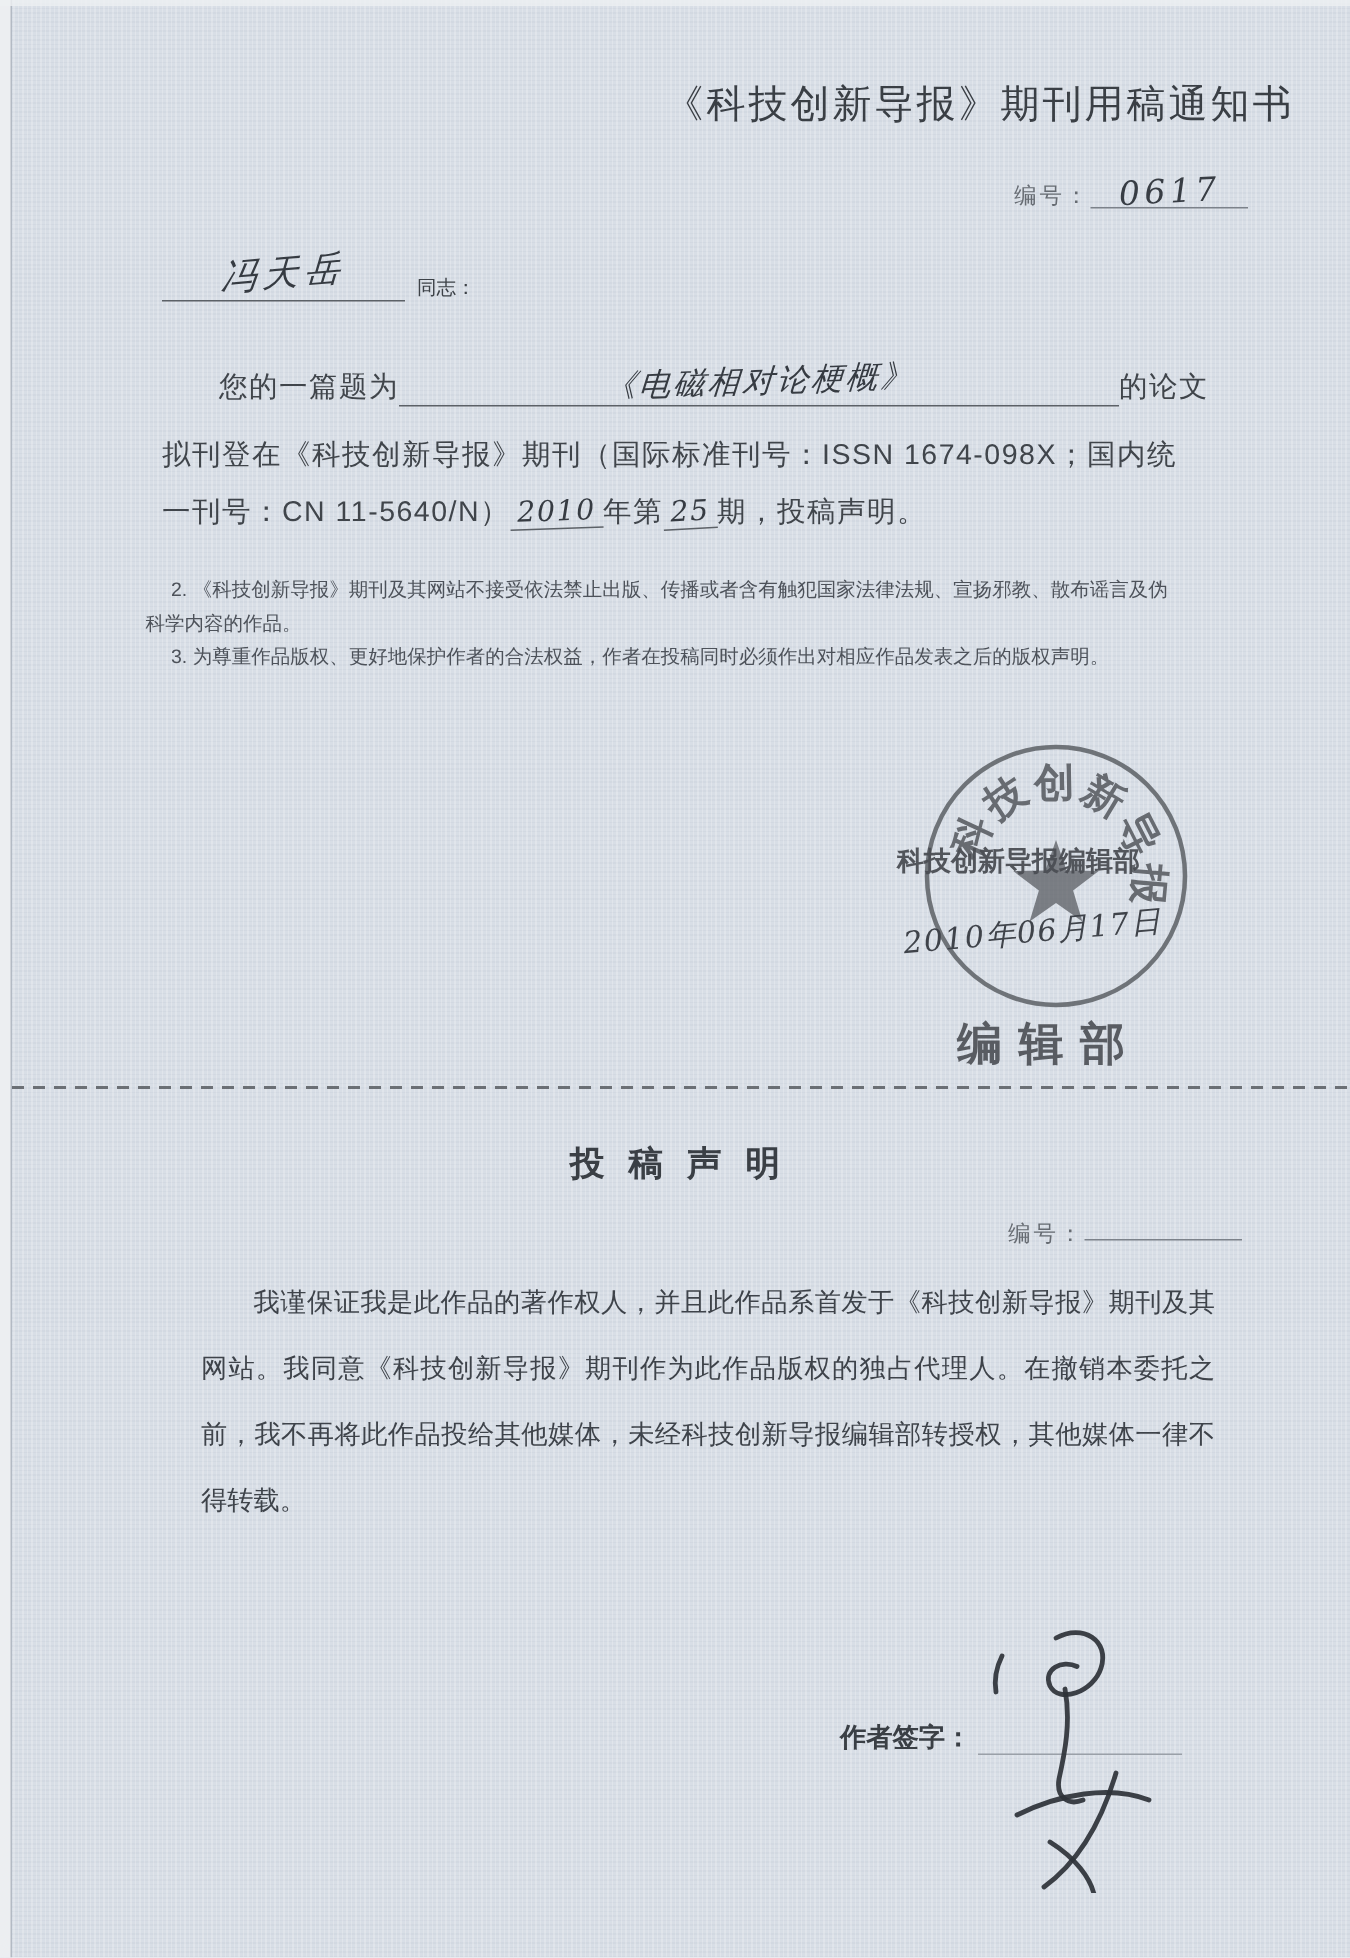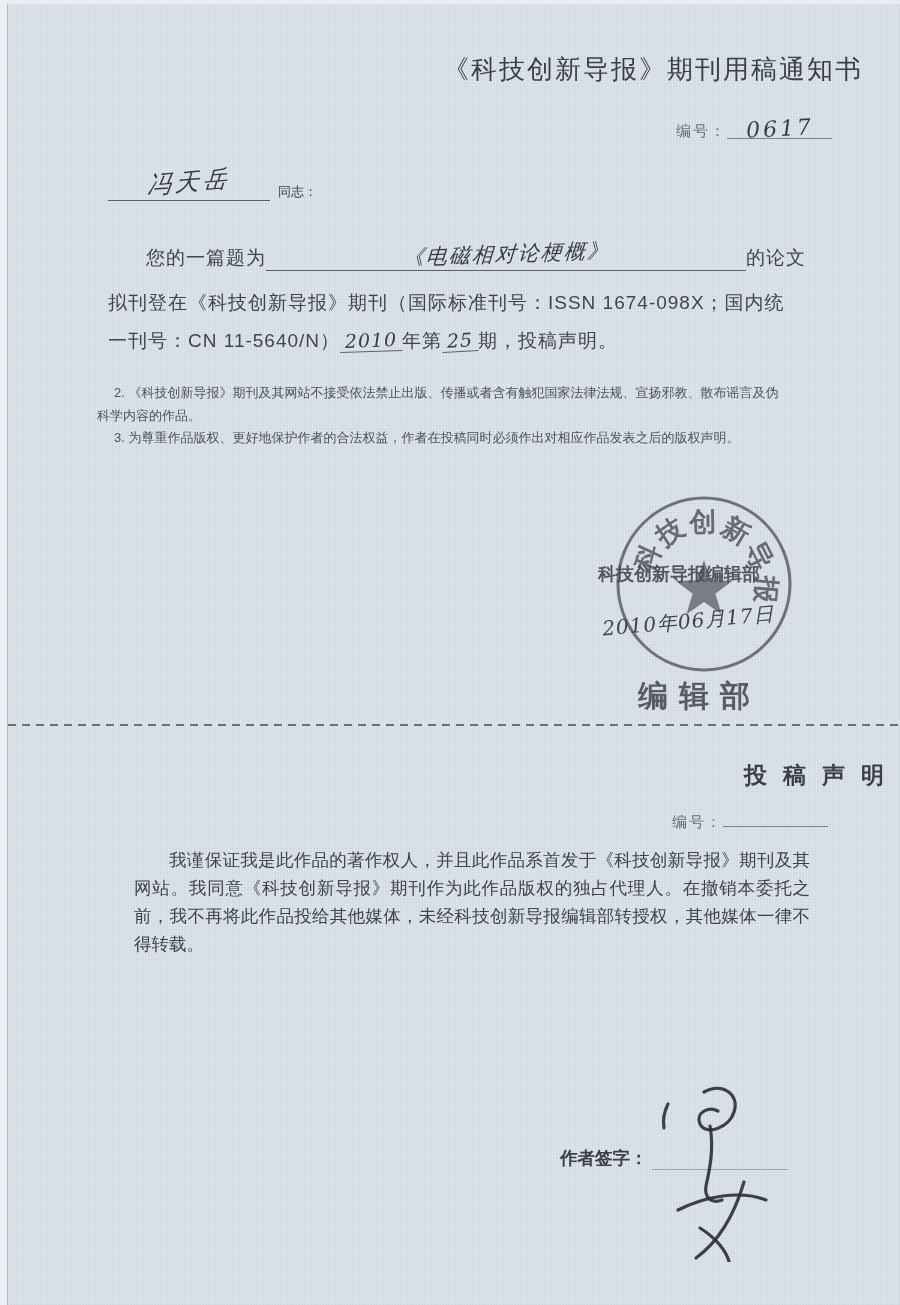--- a/index.html
+++ b/index.html
@@ -56,24 +56,24 @@
   .stamp-overlay{position:absolute;left:8px;top:88px;width:200px;font-size:18px;font-weight:bold;color:#4b4e54;
     white-space:nowrap;letter-spacing:0;opacity:.95;}
   .stamp-date{position:absolute;left:12px;top:134px;font-size:20px;white-space:nowrap;
     transform:rotate(-5deg);letter-spacing:1px;color:#3f434a;}
   .stamp-bottom{position:absolute;left:48px;top:162px;font-size:30px;font-weight:600;letter-spacing:11px;
     color:#4b4e54;white-space:nowrap;opacity:.9;margin-top:40px;}
 
   .dash-line{position:absolute;top:724px;left:8px;width:892px;height:2px;
     background:repeating-linear-gradient(90deg,#585c61 0 8px, rgba(0,0,0,0) 8px 14px);opacity:.85;}
 
-  .decl-title{position:absolute;top:760px;left:0;width:900px;text-align:right;
+  .decl-title{position:absolute;top:760px;left:0;width:900px;text-align:center;
     font-size:23px;font-weight:bold;letter-spacing:16px;text-indent:16px;color:#3a3f45;}
 
-  .decl-body{position:absolute;top:846px;left:134px;width:676px;font-size:17.5px;line-height:28px;
+  .decl-body{position:absolute;top:846px;left:134px;width:676px;font-size:17.5px;line-height:44px;
     text-align:justify;color:#3e434a;}
   .decl-body p{margin:0;text-indent:2em;}
 
   .sig-row{position:absolute;top:1146px;left:560px;white-space:nowrap;}
   .sig-label{font-size:17.5px;font-weight:bold;color:#3a3f45;}
   .sig-line{display:inline-block;width:136px;border-bottom:1.5px solid #9aa0a8;height:20px;vertical-align:bottom;margin-left:4px;}
   .sig-svg{position:absolute;left:648px;top:1082px;}
   .sig-path{stroke:#2e3238;stroke-width:3.2;fill:none;stroke-linecap:round;stroke-linejoin:round;opacity:.92;}
 </style>
 </head>

